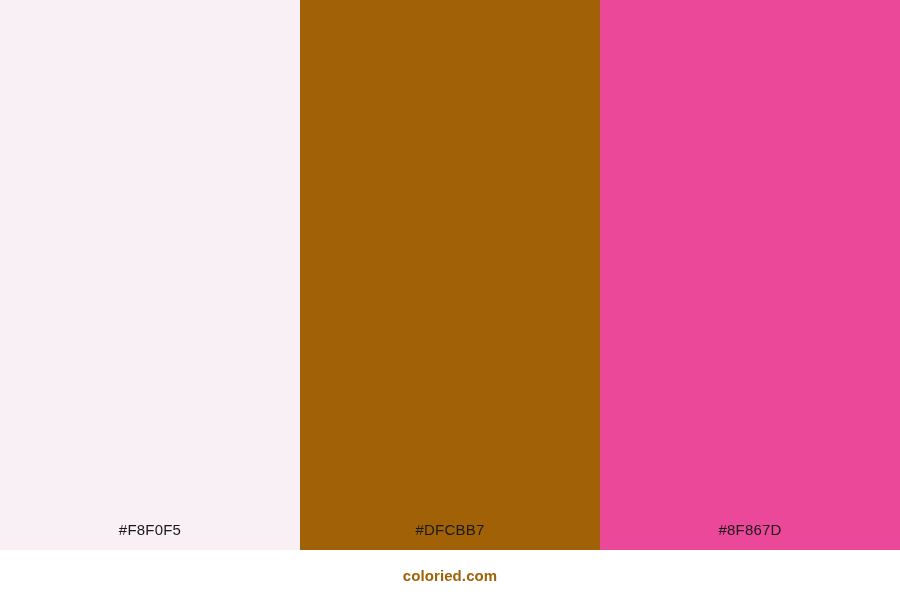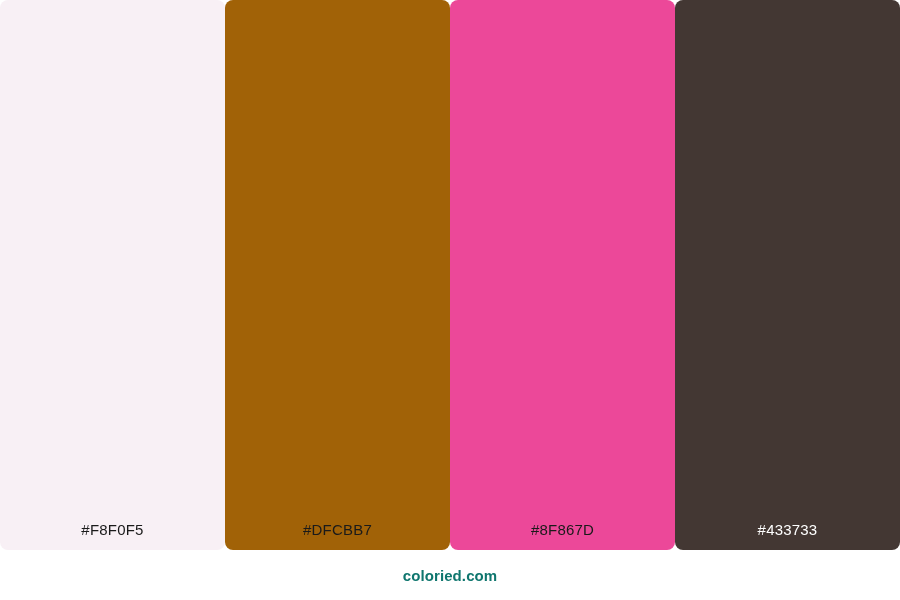--- a/index.html
+++ b/index.html
@@ -30,21 +30,20 @@
     flex-direction: row;
   }
 
   .swatch {
     flex: 1 1 20%;
     height: 550px;
     position: relative;
     display: flex;
     align-items: flex-end;
     justify-content: center;
-    border-radius: 8px;
   }
 
   .swatch-label {
     display: block;
     width: 100%;
     text-align: center;
     font-family: "Liberation Sans", sans-serif;
     font-size: 15px;
     font-weight: 400;
     letter-spacing: 0.2px;
@@ -84,23 +83,20 @@
 
     <div class="swatch" style="background-color: #a16207;">
       <span class="swatch-label" style="color: rgb(26, 26, 26);">#DFCBB7</span>
     </div>
 
     <div class="swatch" style="background-color: #ec4899;">
       <span class="swatch-label" style="color: rgb(26, 26, 26);">#8F867D</span>
     </div>
 
 
-    <div class="swatch" style="background-color: rgb(67, 55, 51);">
-      <span class="swatch-label" style="color: rgb(255, 255, 255);">#433733</span>
-    </div>
 
   </div>
 
   <div class="footer">
-    <span class="footer-brand" style="color: #0f766e;">coloried.com</span>
+    <span class="footer-brand" style="color: #a16207;">coloried.com</span>
   </div>
 
 </div>
 
 </body></html>

